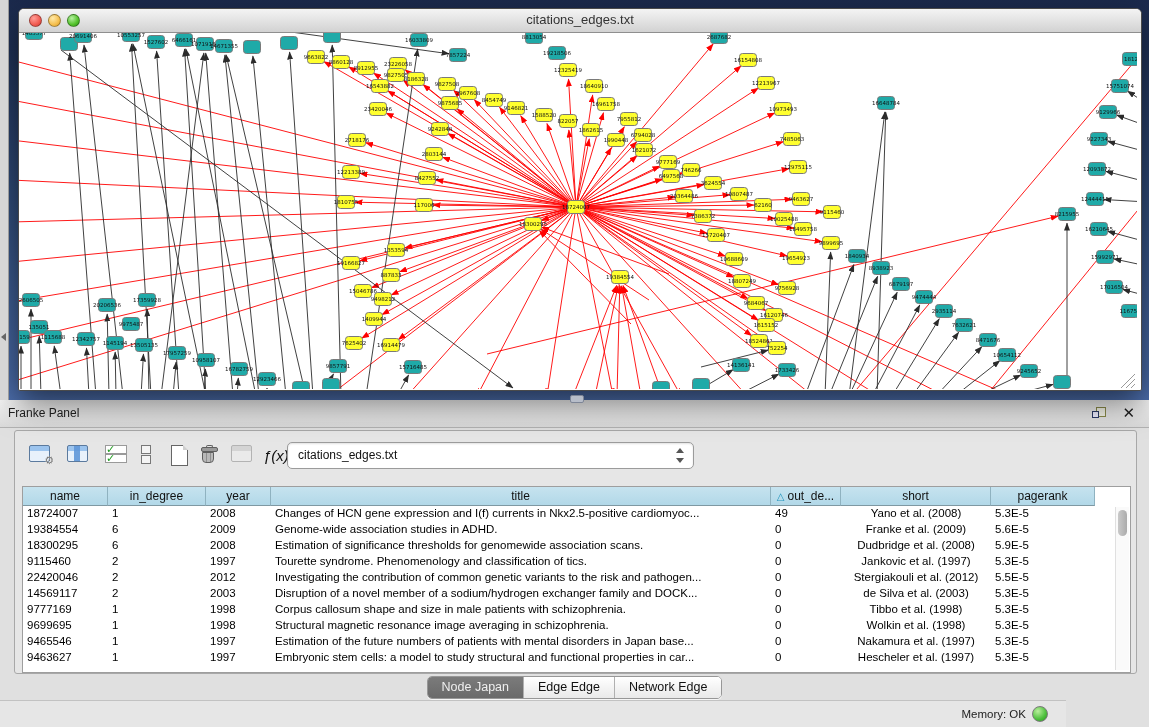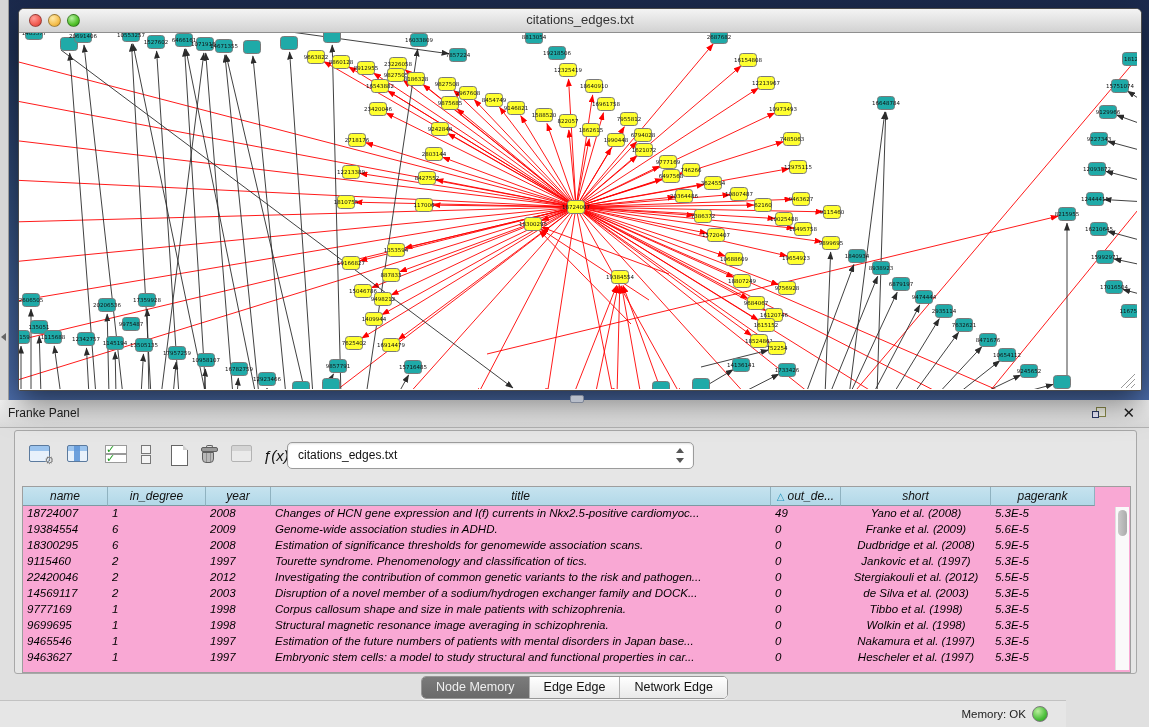--- a/index.html
+++ b/index.html
@@ -58,21 +58,21 @@
       background:repeating-linear-gradient(90deg,#b9b9b9 0 3px,#8f8f8f 3px 4px);border:1px solid #5f5f5f;border-radius:0 0 4px 4px;}
   .disabled-table{opacity:.45;filter:grayscale(1);}
   .fx-label{font-family:Liberation Sans, sans-serif;font-style:italic;font-size:15px;color:#111;}
   .combo{position:absolute;left:272px;top:11px;width:405px;height:25px;background:#fff;border:1px solid #9b9b9b;
          border-radius:5px;box-shadow:inset 0 1px 2px rgba(0,0,0,.12);}
   .combo-label{position:absolute;left:10px;top:5px;font-size:12px;color:#111;}
   .combo-stepper{position:absolute;right:8px;top:4px;width:11px;height:17px;}
   .combo-stepper .up{position:absolute;left:2px;top:1px;width:0;height:0;border-left:4px solid transparent;border-right:4px solid transparent;border-bottom:5px solid #555;}
   .combo-stepper .down{position:absolute;left:2px;bottom:1px;width:0;height:0;border-left:4px solid transparent;border-right:4px solid transparent;border-top:5px solid #555;}
   
-  .tbl{position:absolute;left:7px;top:55px;width:1107px;height:185px;background:#f9a8d4;border:1px solid #9e9e9e;overflow:hidden;font-style:italic;}
+  .tbl{position:absolute;left:7px;top:55px;width:1107px;height:185px;background:#ffffff;border:1px solid #9e9e9e;overflow:hidden;}
   .tbl-header{position:absolute;left:0;top:0;height:19px;white-space:nowrap;}
   .hcell{display:inline-block;box-sizing:border-box;height:19px;background:linear-gradient(180deg,#c6e3ef,#b2d8e8);
          border-right:1px solid #8fb2c0;border-bottom:1px solid #7f98a2;font-size:12px;color:#111;
          text-align:center;line-height:18px;overflow:hidden;vertical-align:top;}
   .sort-tri{color:#2596be;font-size:10px;margin-right:3px;}
   .tbl-body{position:absolute;left:0;top:19px;}
   .trow{white-space:nowrap;height:16px;}
   .cell{display:inline-block;box-sizing:border-box;height:16px;font-size:11.5px;color:#000;line-height:15px;
         padding:0 4px;overflow:hidden;text-overflow:clip;vertical-align:top;}
   .al{text-align:left;} .ac{text-align:center;}
@@ -863,19 +863,19 @@
           <div class="trow"><div class="cell al" style="width: 85px;">9699695</div><div class="cell al" style="width: 98px;">1</div><div class="cell al" style="width: 65px;">1998</div><div class="cell al" style="width: 500px;">Structural magnetic resonance image averaging in schizophrenia.</div><div class="cell al" style="width: 70px;">0</div><div class="cell ac" style="width: 150px;">Wolkin et al. (1998)</div><div class="cell al" style="width: 104px;">5.3E-5</div></div>
           <div class="trow"><div class="cell al" style="width: 85px;">9465546</div><div class="cell al" style="width: 98px;">1</div><div class="cell al" style="width: 65px;">1997</div><div class="cell al" style="width: 500px;">Estimation of the future numbers of patients with mental disorders in Japan base...</div><div class="cell al" style="width: 70px;">0</div><div class="cell ac" style="width: 150px;">Nakamura et al. (1997)</div><div class="cell al" style="width: 104px;">5.3E-5</div></div>
           <div class="trow"><div class="cell al" style="width: 85px;">9463627</div><div class="cell al" style="width: 98px;">1</div><div class="cell al" style="width: 65px;">1997</div><div class="cell al" style="width: 500px;">Embryonic stem cells: a model to study structural and functional properties in car...</div><div class="cell al" style="width: 70px;">0</div><div class="cell ac" style="width: 150px;">Hescheler et al. (1997)</div><div class="cell al" style="width: 104px;">5.3E-5</div></div>
         </div>
       <div class="tbl-scrollbar">
           <div class="thumb"></div>
         </div>
     </div>
   </div>
 
-  <div class="seg"><span class="seg-inner" id="segTabs"><span class="seg-btn sel">Node Memory</span><span class="seg-btn">Edge Edge</span><span class="seg-btn">Network Edge</span></span></div>
+  <div class="seg"><span class="seg-inner" id="segTabs"><span class="seg-btn sel">Node Japan</span><span class="seg-btn">Edge Edge</span><span class="seg-btn">Network Edge</span></span></div>
 
   <div class="statusbar">
     <span class="mem">Memory: OK</span>
     <span class="mem-dot"></span>
   </div>
 </div>
 
 </body></html>

